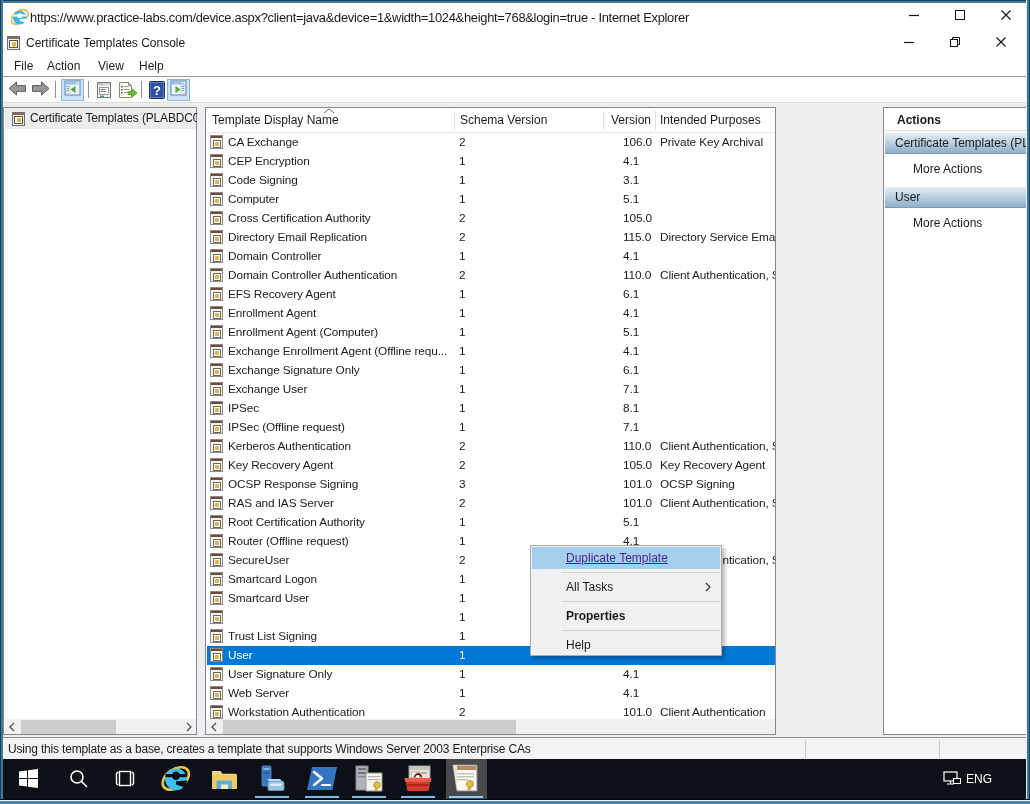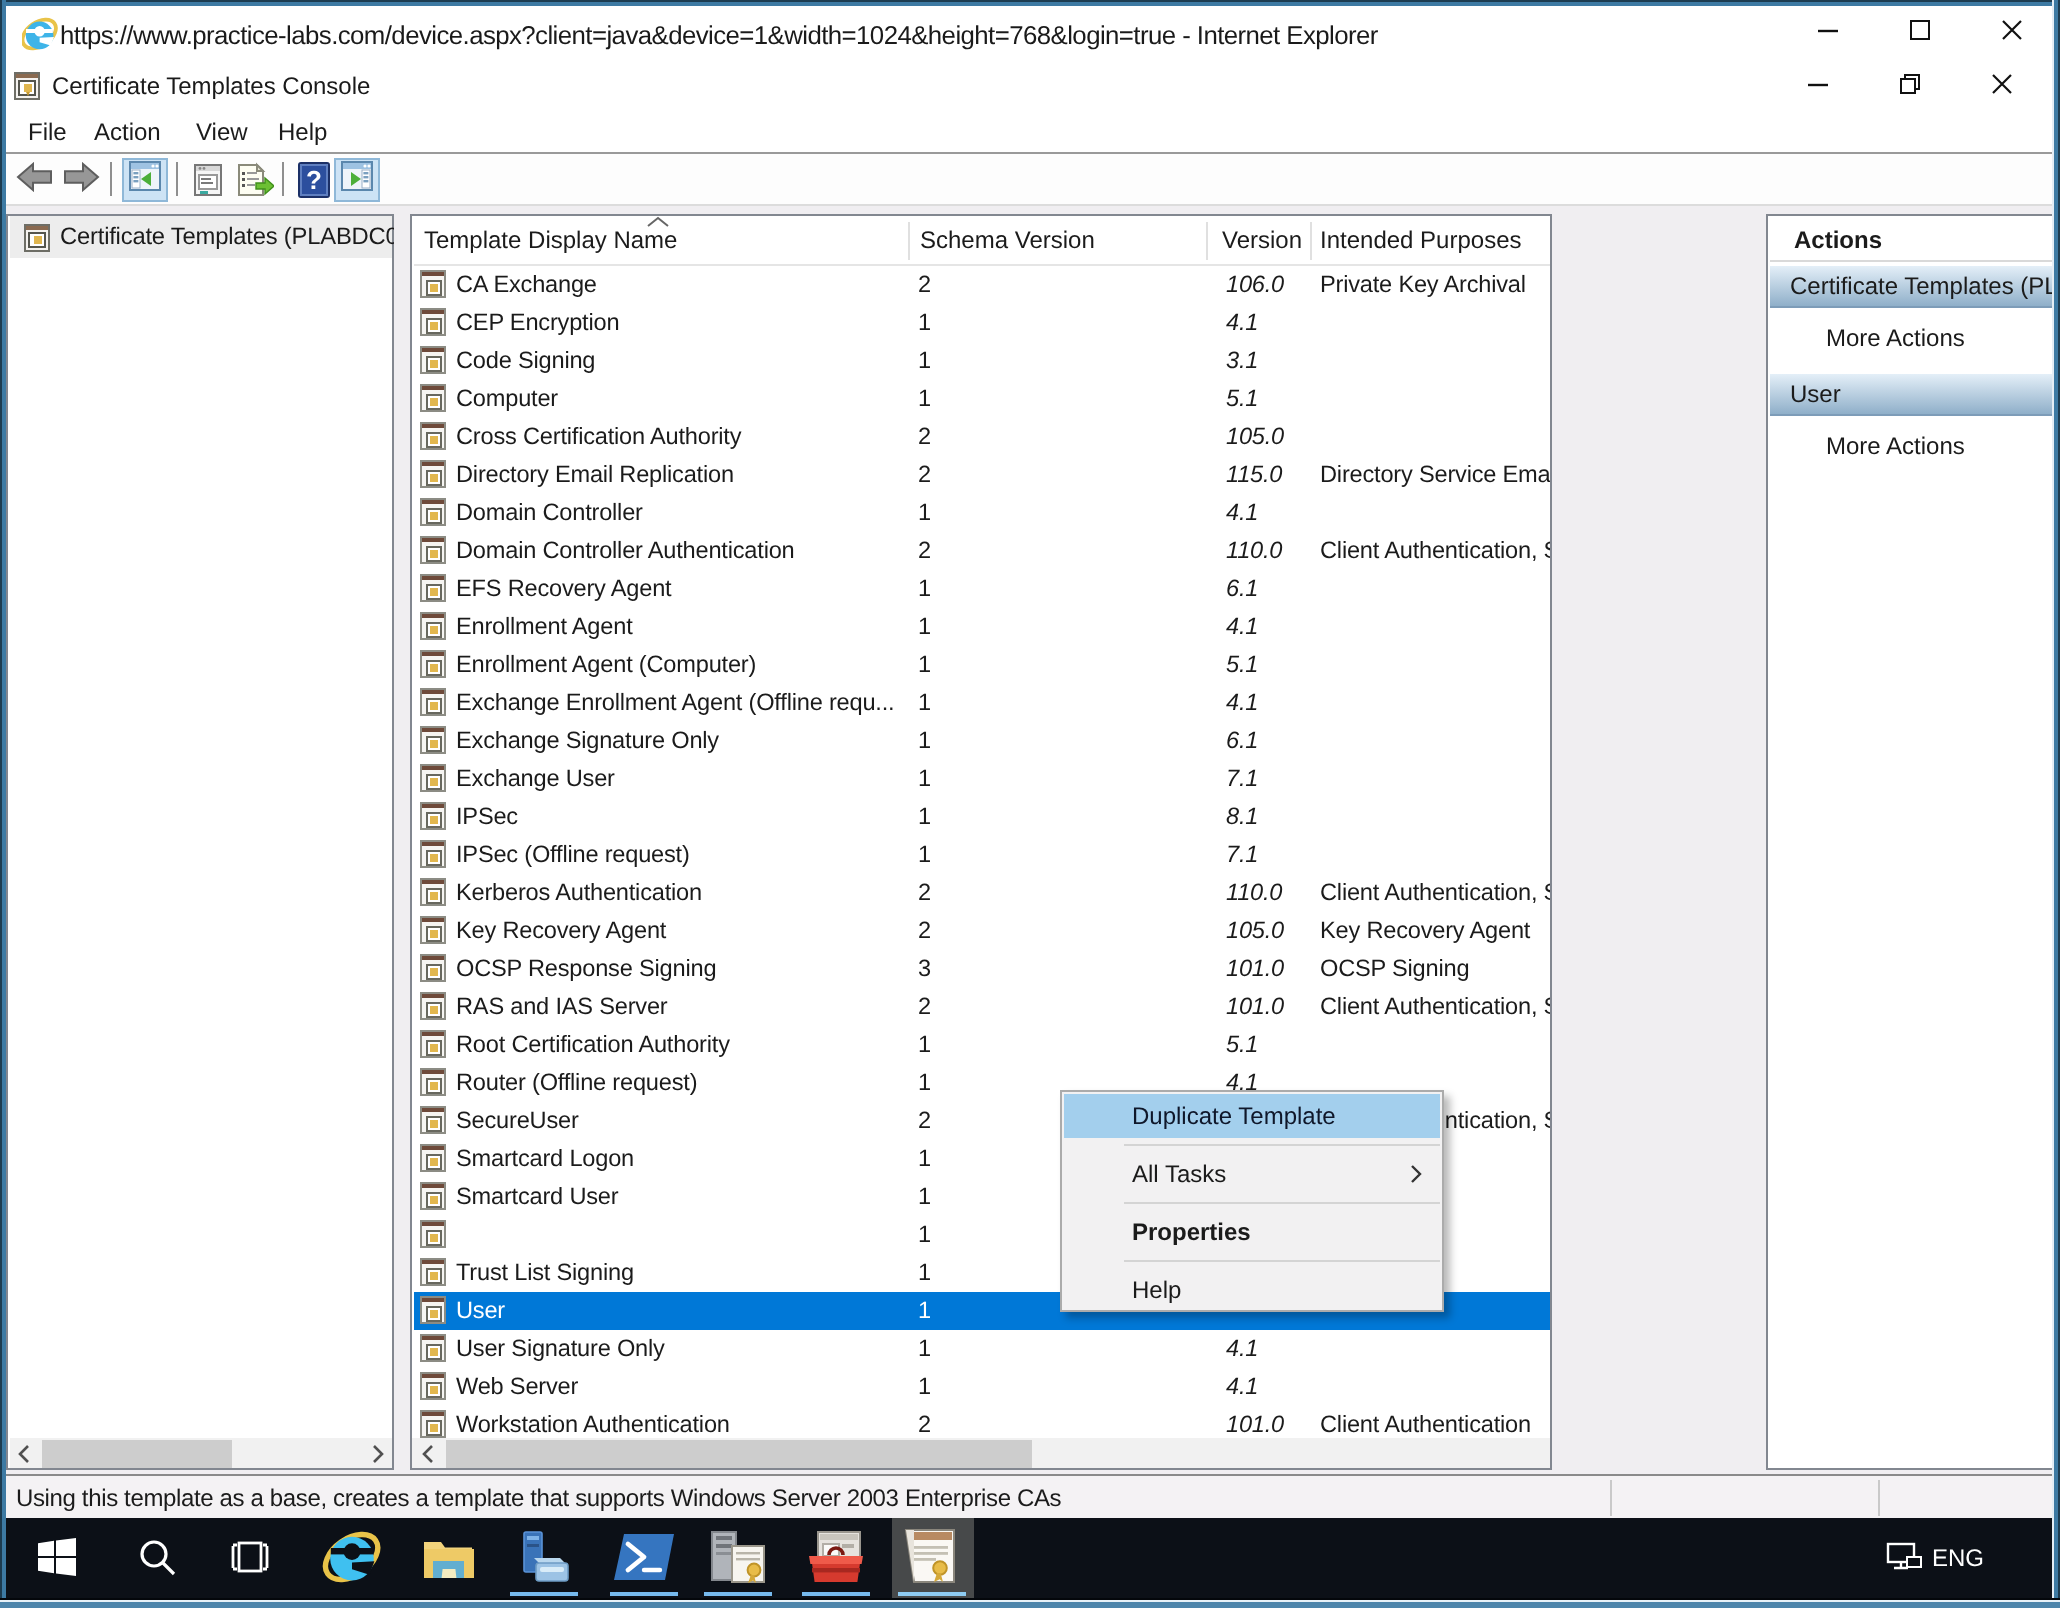--- a/index.html
+++ b/index.html
@@ -23,21 +23,21 @@
 #treetext { position:absolute; left:26px; top:3px; font-size:11.9px; white-space:nowrap; overflow:hidden; width:167px; letter-spacing:-0.1px;}
 #list { left:202px; top:4px; width:571px; height:628px; overflow:hidden; }
 #actions { left:835px; top:4px; width:186px; height:628px;margin-left:45px; }
 #lhead { position:absolute; left:1px; top:0; width:625px; height:25px; background:#fff; border-bottom:1px solid #e5e5e5; font-size:12px; }
 #lhead span { position:absolute; top:5px; }
 .hdiv { position:absolute; top:3px; width:1px; height:19px; background:#e0e0e0; }
 .row { position:absolute; left:1px; width:610px; height:19px; font-size:11.8px; white-space:nowrap; line-height:19px; letter-spacing:-0.1px;}
 .row span { position:absolute; top:0px; }
 .row .nm { left:21px; }
 .row .sv { left:252px; }
-.row .vr { left:406px;font-style:italic; }
+.row .vr { left:416px; }
 .row .ip { left:453px; width:158px; overflow:hidden; }
 .cicon { position:absolute; left:3px; top:2px; width:13px; height:14px; border:1px solid #8c8c84; background:#f6f5f2; display:block;}
 .ci1 { position:absolute; left:0; top:0; width:11px; height:2px; background:#6e4a3a; display:block;}
 .ci2 { position:absolute; left:2px; top:4px; width:8px; height:8px; border:1px solid #68685e; background:#fff; display:block;}
 .ci3 { position:absolute; left:1px; top:1px; width:4px; height:4px; background:#e2b74e; display:block;}
 .sel { background:#0078d7; color:#fff; }
 .sbtrack { position:absolute; background:#f1f1f1; }
 .sbthumb { position:absolute; background:#cdcdcd; }
 #acttitle { position:absolute; left:13px; top:5px; font-size:12px; font-weight:bold; }
 .actband { position:absolute; left:1px; width:184px; height:21px; background:linear-gradient(#e4eff8,#8fafc9); font-size:12px; border-bottom:1px solid #7d9cb8;}
@@ -672,21 +672,21 @@
     </svg>
 <span style="position:absolute;left:963px;top:13px;color:#fff;font-size:12px;">ENG</span>
 </div>
 <div class="abs" id="tbline1"></div>
 <div class="abs" id="tbline2"></div>
 <div class="abs" id="tbline3"></div>
 <div class="abs" id="bl"></div>
 <div class="abs" id="br"></div>
 <div class="abs" id="cmenu">
   <div class="mi" style="top:1px;background:#a3cfed;">
-      <span style="color:#0f172a;">Duplicate Template</span>
+      <span style="color:#4c1d95;text-decoration:underline;">Duplicate Template</span>
     </div>
   <div class="msep" style="top:26px"></div>
   <div class="mi" style="top:30px">
       <span>All Tasks</span>
     </div>
   <svg class="abs" style="left:174px;top:36px" width="6" height="10">
       <path d="M1 1 l4 4 -4 4" stroke="#333" fill="none" stroke-width="1.2"></path>
     </svg>
   <div class="msep" style="top:55px"></div>
   <div class="mi" style="top:59px">

